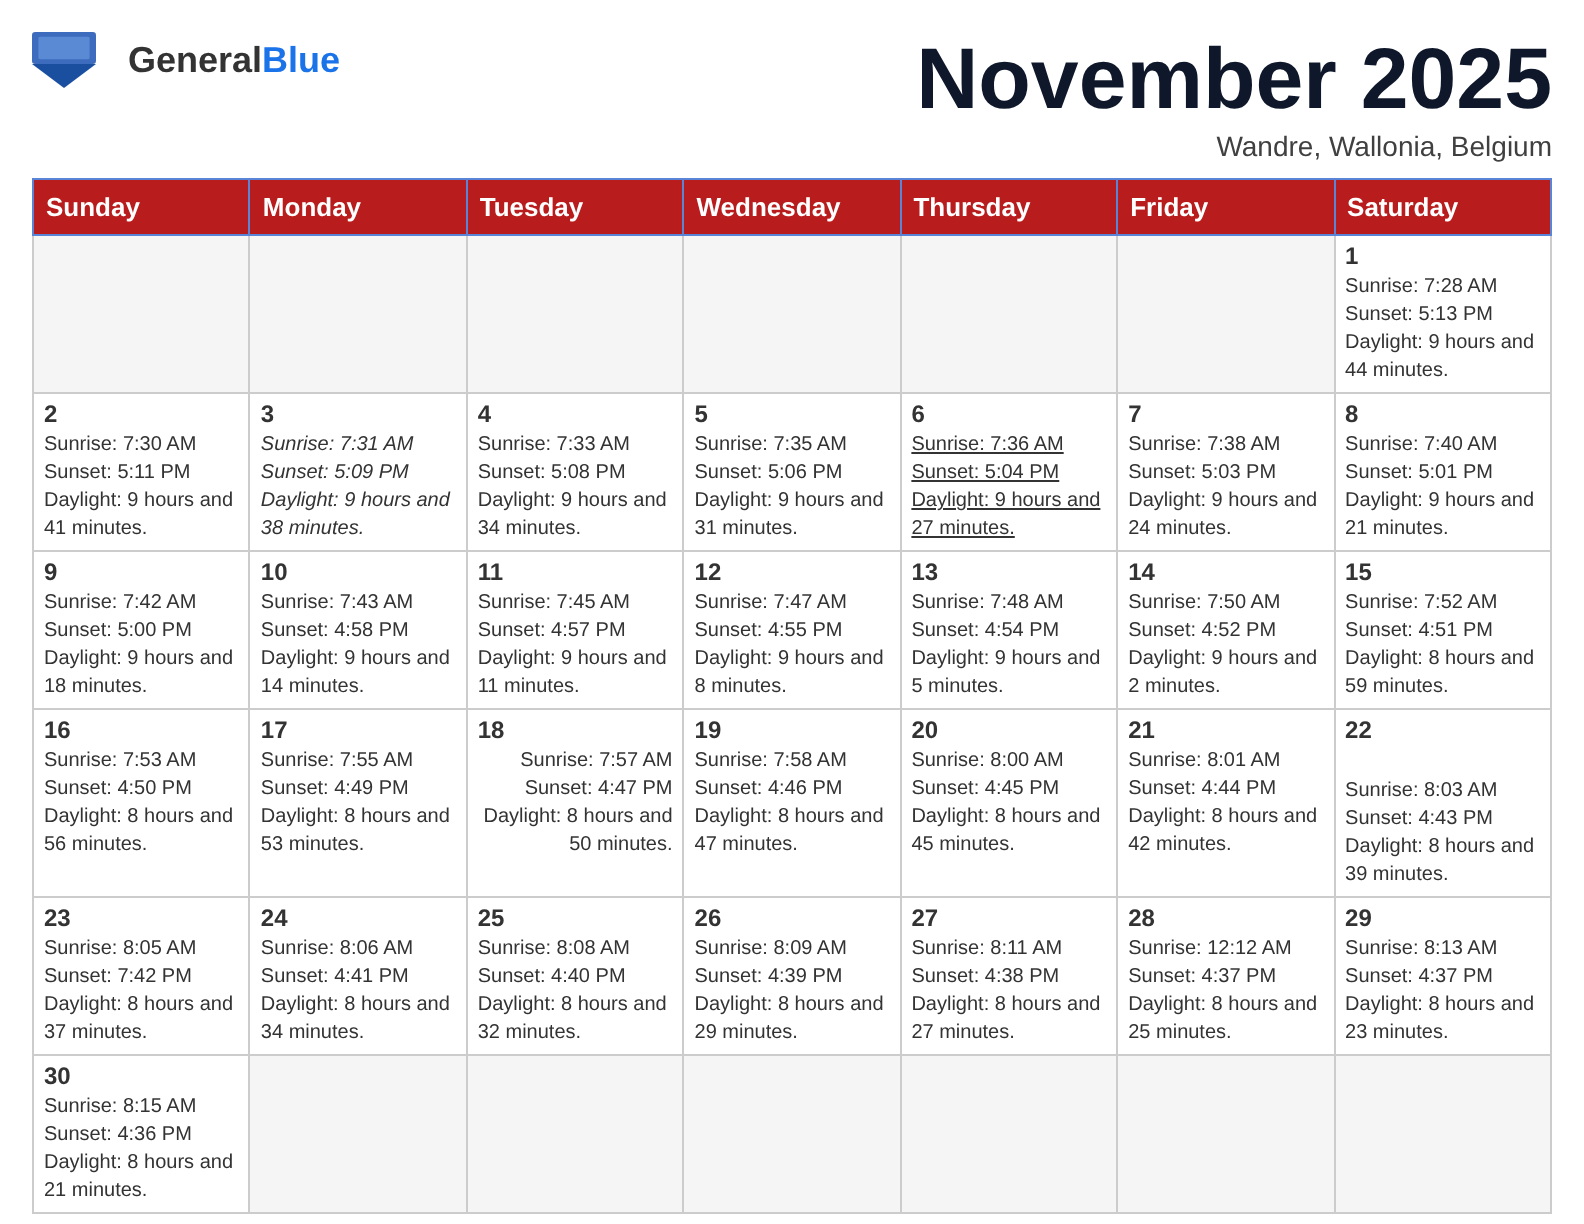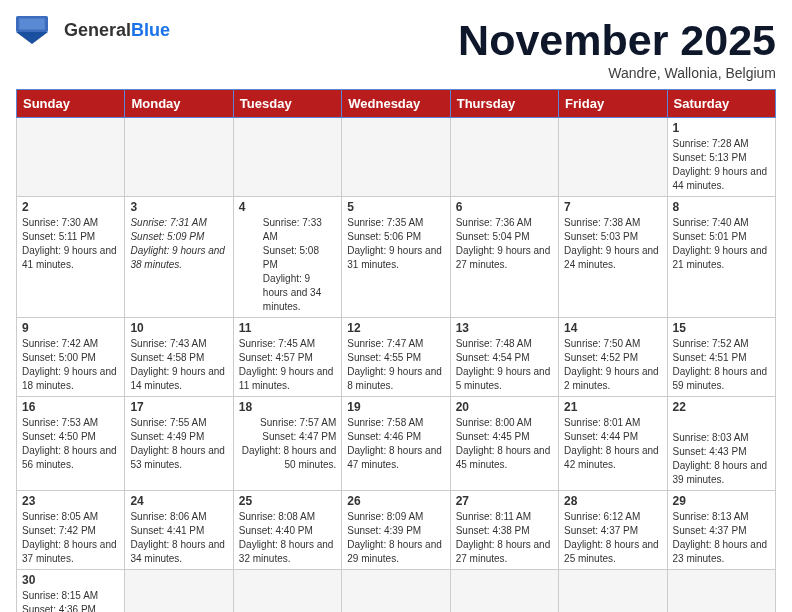--- a/index.html
+++ b/index.html
@@ -153,33 +153,33 @@
 Daylight: 9 hours and 41 minutes.</div>
           </td>
           <td>
             <span class="day-num">3</span>
             <div class="day-info" style="white-space: pre-line; font-style: italic;">Sunrise: 7:31 AM
 Sunset: 5:09 PM
 Daylight: 9 hours and 38 minutes.</div>
           </td>
           <td>
             <span class="day-num">4</span>
-            <div class="day-info" style="white-space: pre-line; margin-left: 24px;">Sunrise: 7:33 AM
+            <div class="day-info" style="white-space: pre-line;">Sunrise: 7:33 AM
 Sunset: 5:08 PM
 Daylight: 9 hours and 34 minutes.</div>
           </td>
           <td>
             <span class="day-num">5</span>
             <div class="day-info" style="white-space: pre-line;">Sunrise: 7:35 AM
 Sunset: 5:06 PM
 Daylight: 9 hours and 31 minutes.</div>
           </td>
           <td>
             <span class="day-num">6</span>
-            <div class="day-info" style="white-space: pre-line;">Sunrise: 7:36 AM
+            <div class="day-info" style="white-space: pre-line; text-decoration: underline;">Sunrise: 7:36 AM
 Sunset: 5:04 PM
 Daylight: 9 hours and 27 minutes.</div>
           </td>
           <td>
             <span class="day-num">7</span>
             <div class="day-info" style="white-space: pre-line;">Sunrise: 7:38 AM
 Sunset: 5:03 PM
 Daylight: 9 hours and 24 minutes.</div>
           </td>
           <td>
@@ -303,21 +303,21 @@
 Daylight: 8 hours and 29 minutes.</div>
           </td>
           <td>
             <span class="day-num">27</span>
             <div class="day-info" style="white-space: pre-line;">Sunrise: 8:11 AM
 Sunset: 4:38 PM
 Daylight: 8 hours and 27 minutes.</div>
           </td>
           <td>
             <span class="day-num">28</span>
-            <div class="day-info" style="white-space: pre-line;">Sunrise: 6:12 AM
+            <div class="day-info" style="white-space: pre-line;">Sunrise: 12:12 AM
 Sunset: 4:37 PM
 Daylight: 8 hours and 25 minutes.</div>
           </td>
           <td>
             <span class="day-num">29</span>
             <div class="day-info" style="white-space: pre-line;">Sunrise: 8:13 AM
 Sunset: 4:37 PM
 Daylight: 8 hours and 23 minutes.</div>
           </td>
         </tr>

